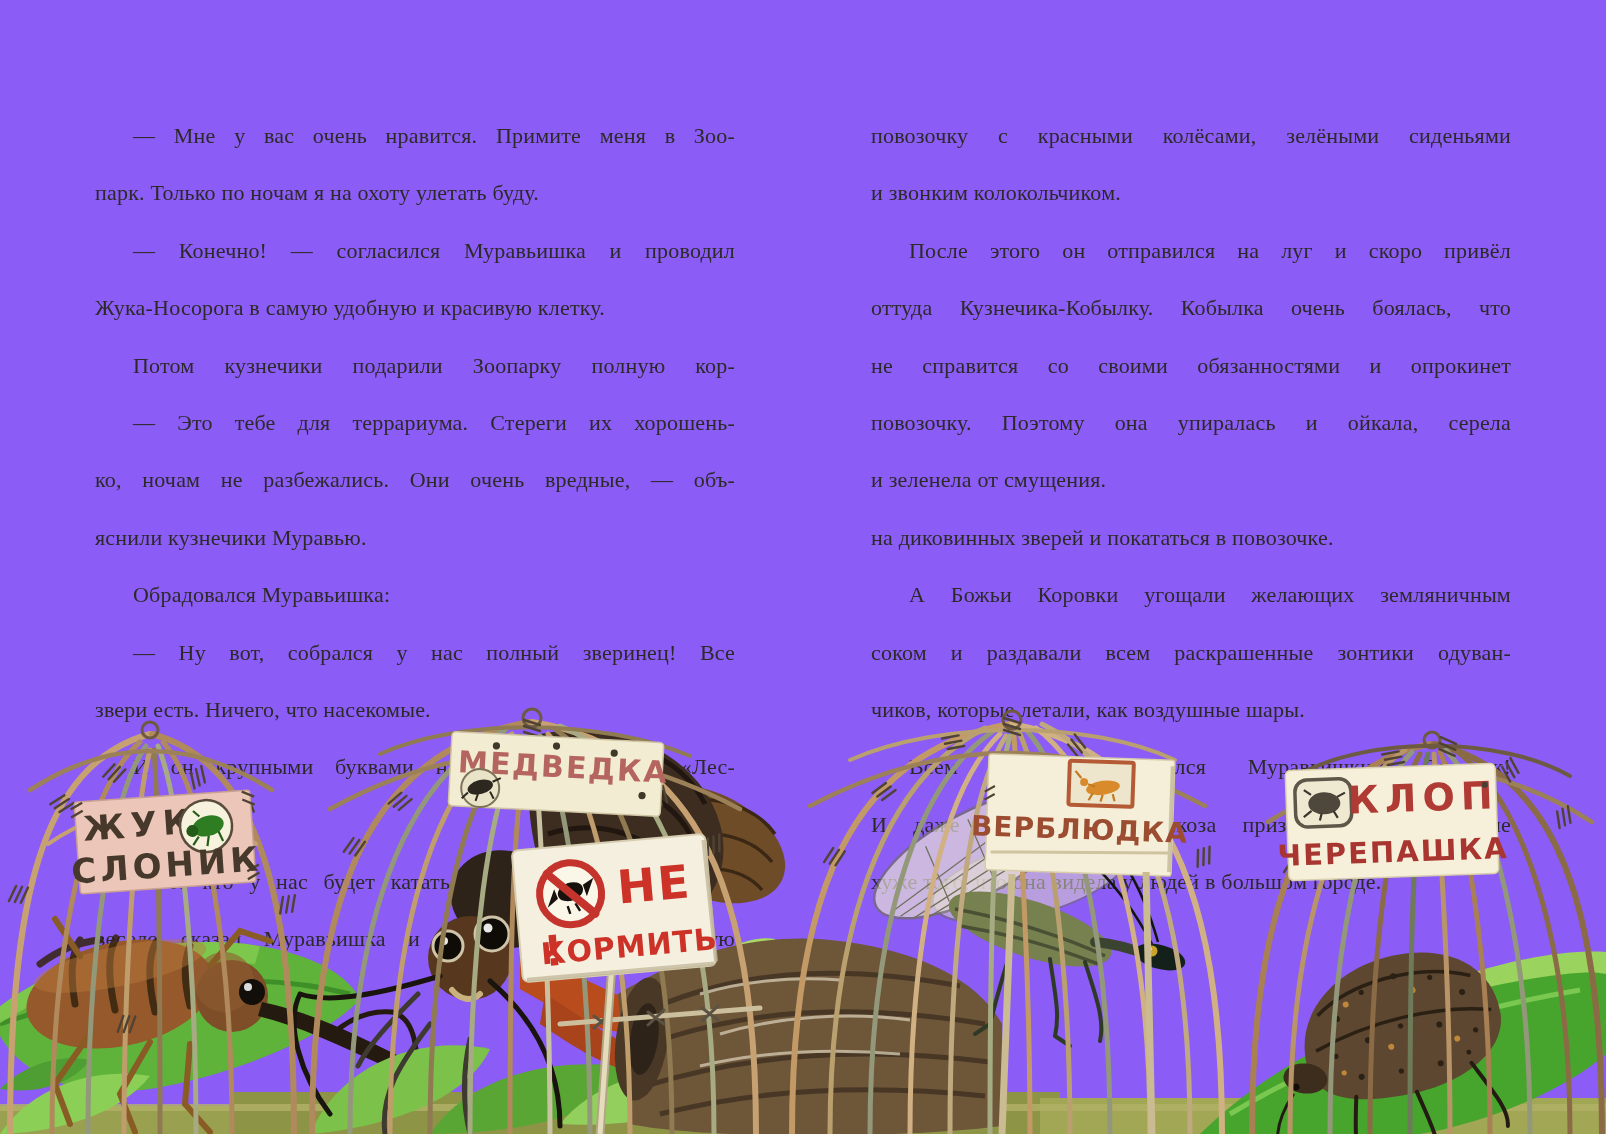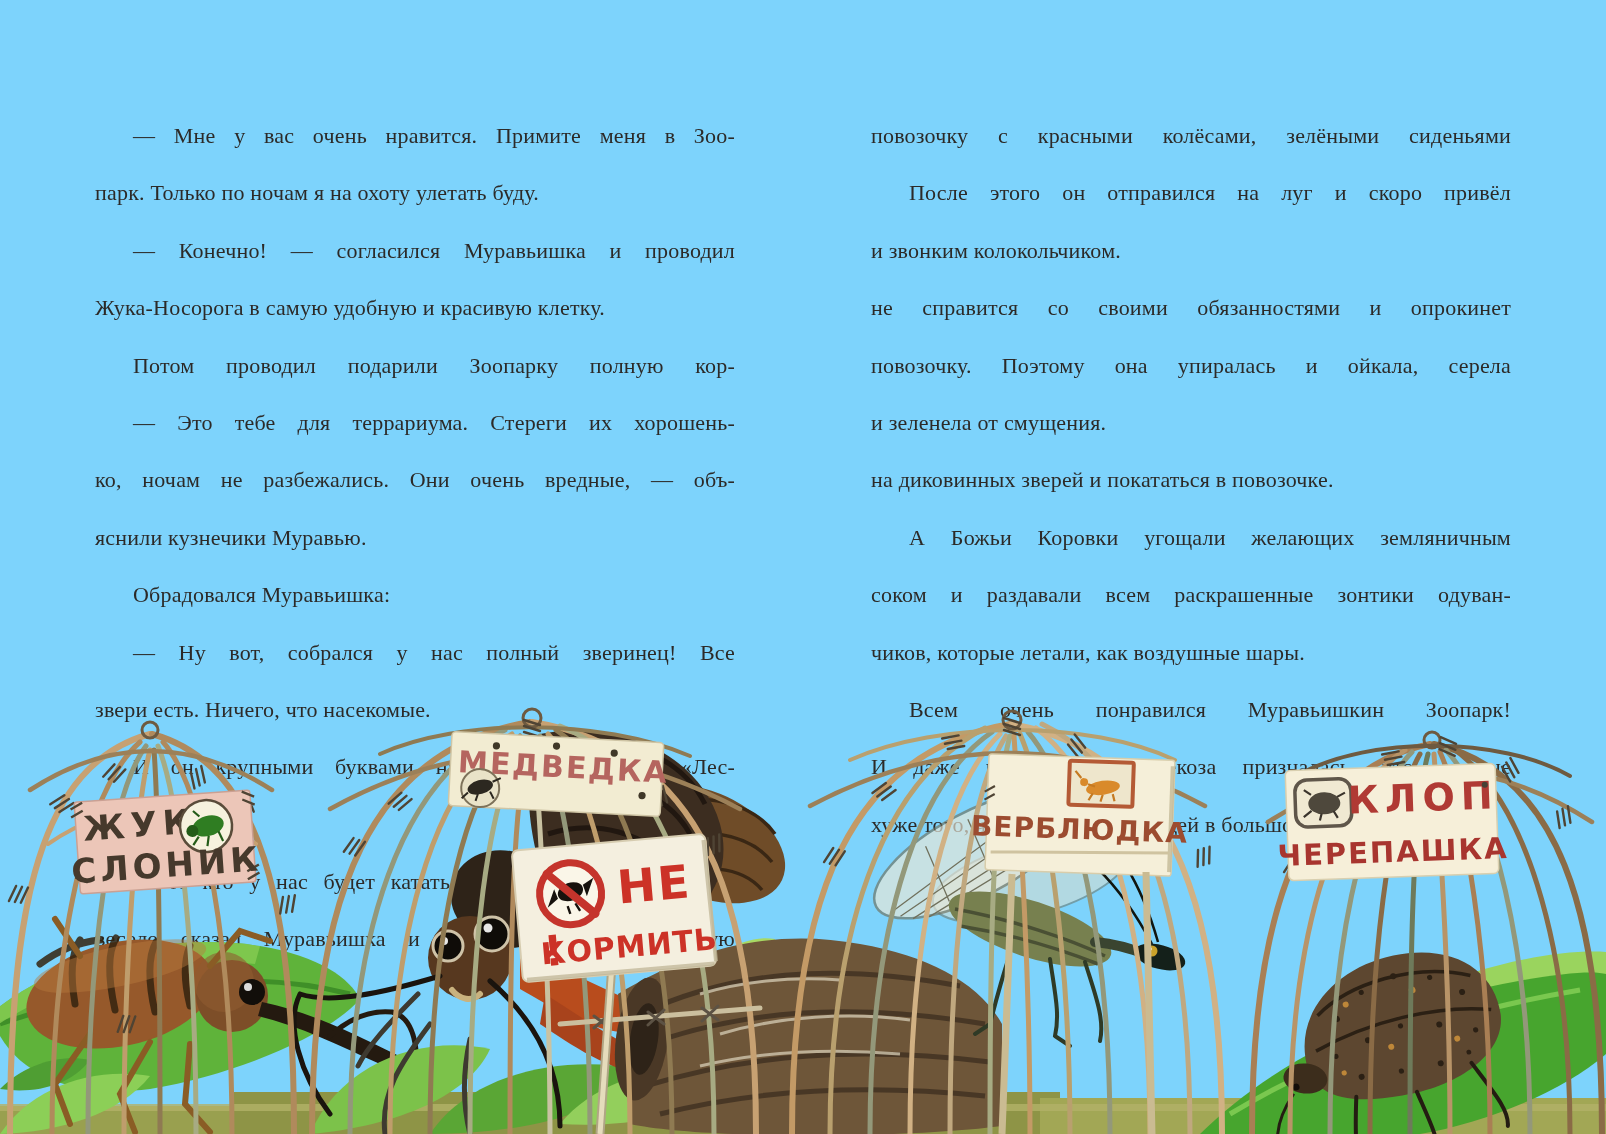--- a/index.html
+++ b/index.html
@@ -1,54 +1,55 @@
 <!DOCTYPE html>
 <html><head>
 <meta charset="utf-8">
 <style>
   html,body{margin:0;padding:0;background:#ffffff;}
   body{width:1606px;height:1134px;overflow:hidden;font-family:"Liberation Serif","DejaVu Serif",serif;}
-  .page{position:relative;width:1606px;height:1134px;background:#7dd3fc;}
+  .page{position:relative;width:1606px;height:1134px;background:#8b5cf6;}
   .col{position:absolute;top:96px;width:640px;color:#2c2a28;font-size:22px;line-height:35.4px;letter-spacing:.2px;}
   .col-left{left:95px;}
   .col-right{left:871px;}
   .tl{text-align:justify;text-align-last:justify;height:35.4px;overflow:hidden;white-space:nowrap;}
   .tl.end{text-align-last:left;}
   .tl.ind{text-indent:38px;}
   .tl{white-space:normal;}
   .illu{position:absolute;left:0;top:694px;width:1606px;height:440px;}
   .sg{font-family:"DejaVu Sans",sans-serif;font-weight:bold;}
 </style>
 </head>
 <body>
 
 <main class="page">
 
   <section class="col col-left">
     <p class="tl ind">— Мне у вас очень нравится. Примите меня в Зоо-</p>
     <p class="tl end">парк. Только по ночам я на охоту улетать буду.</p>
     <p class="tl ind">— Конечно! — согласился Муравьишка и проводил</p>
     <p class="tl end">Жука-Носорога в самую удобную и красивую клетку.</p>
-    <p class="tl ind">Потом проводил подарили Зоопарку полную кор-</p>
+    <p class="tl ind">Потом кузнечики подарили Зоопарку полную кор-</p>
     <p class="tl ind">— Это тебе для террариума. Стереги их хорошень-</p>
     <p class="tl">ко, ночам не разбежались. Они очень вредные, — объ-</p>
     <p class="tl end">яснили кузнечики Муравью.</p>
     <p class="tl end ind">Обрадовался Муравьишка:</p>
     <p class="tl ind">— Ну вот, собрался у нас полный зверинец! Все</p>
     <p class="tl end">звери есть. Ничего, что насекомые.</p>
     <p class="tl ind">И он крупными буквами написал на воротах: «Лес-</p>
     <p class="tl end">ной зоопарк».</p>
     <p class="tl ind">— А кто у нас будет катать малышей, я уж знаю, —</p>
     <p class="tl">весело сказал Муравьишка и сделал из коры отличную</p>
   </section>
 
   <section class="col col-right">
     <p class="tl">повозочку с красными колёсами, зелёными сиденьями</p>
+    <p class="tl end">и звонким колокольчиком.</p>
     <p class="tl ind">После этого он отправился на луг и скоро привёл</p>
-    <p class="tl end">и звонким колокольчиком.</p>
+    <p class="tl">оттуда Кузнечика-Кобылку. Кобылка очень боялась, что</p>
     <p class="tl">не справится со своими обязанностями и опрокинет</p>
     <p class="tl">повозочку. Поэтому она упиралась и ойкала, серела</p>
     <p class="tl end">и зеленела от смущения.</p>
     <p class="tl end">на диковинных зверей и покататься в повозочке.</p>
     <p class="tl ind">А Божьи Коровки угощали желающих земляничным</p>
     <p class="tl">соком и раздавали всем раскрашенные зонтики одуван-</p>
     <p class="tl end">чиков, которые летали, как воздушные шары.</p>
     <p class="tl ind">Всем очень понравился Муравьишкин Зоопарк!</p>
     <p class="tl">И даже насмешница Стрекоза призналась, что он не</p>
     <p class="tl end">хуже того, что она видела у людей в большом городе.</p>

